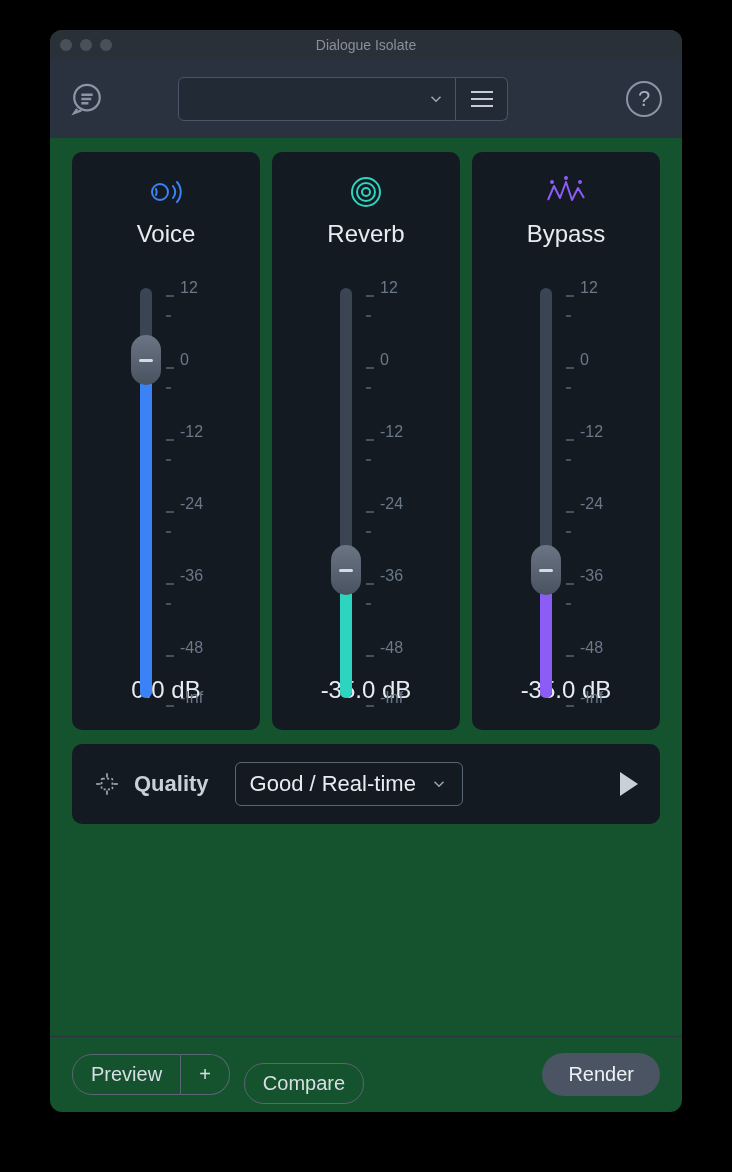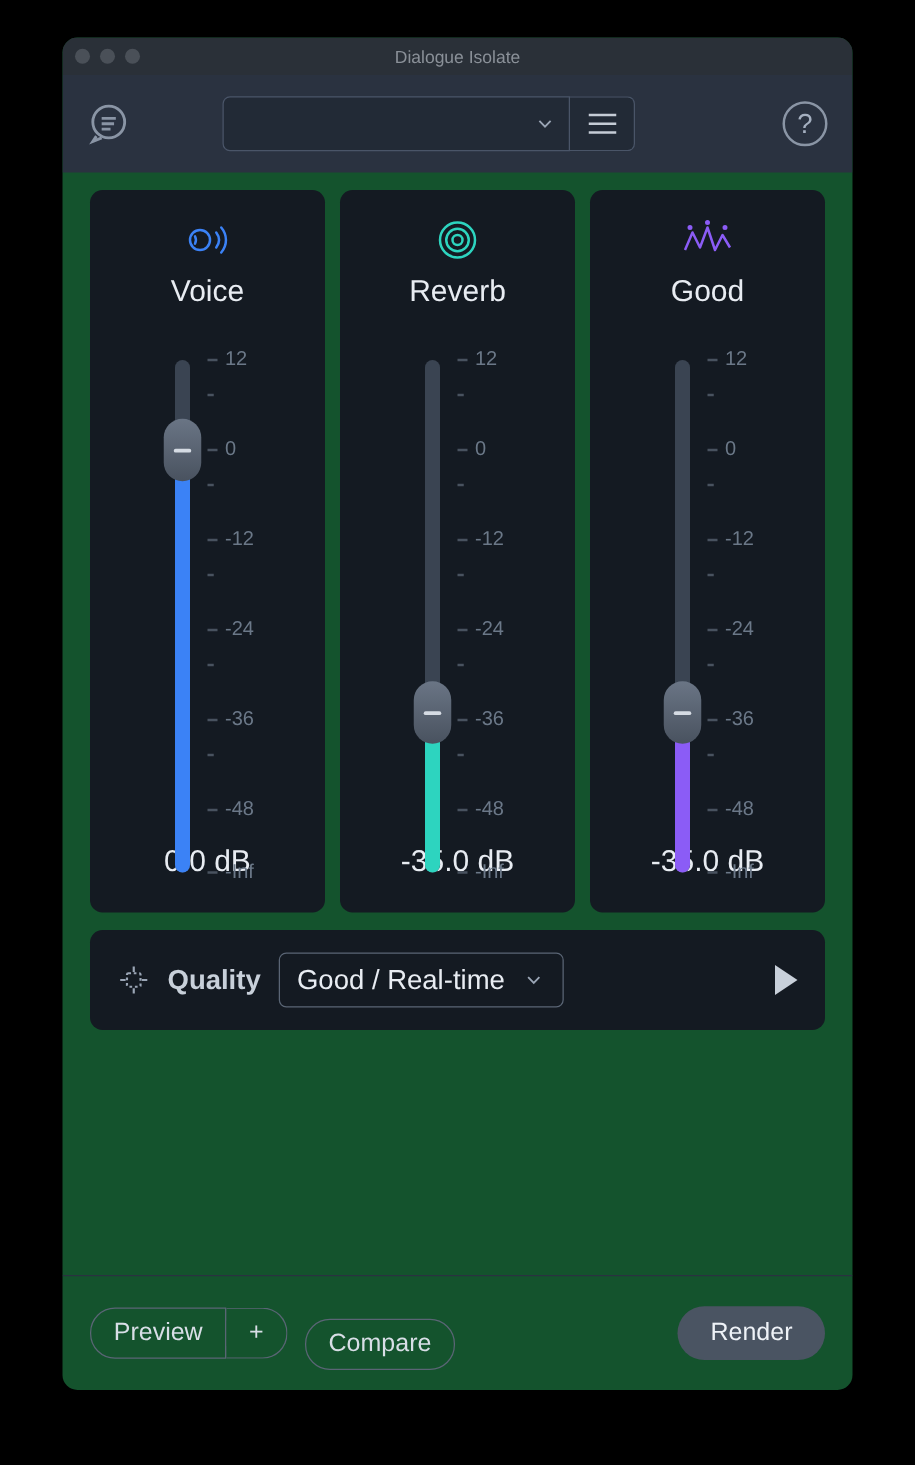--- a/index.html
+++ b/index.html
@@ -44,21 +44,21 @@
   .channel {
     flex: 1; background: #141a22; border-radius: 10px;
     display: flex; flex-direction: column; align-items: center;
     padding: 20px 0 26px;
   }
   .ch-icon { height: 40px; display: flex; align-items: center; justify-content: center; }
   .ch-title { color: #e8ecf2; font-size: 24px; margin-top: 8px; }
 
   .slider-wrap { position: relative; margin-top: 40px; height: 360px; width: 120px; display: flex; justify-content: center; }
   .ticks { position: absolute; right: 10px; top: 0; bottom: 0; width: 50px; }
-  .tick-row { position: absolute; left: 0; display: flex; align-items: center; gap: 6px; }
+  .tick-row { position: absolute; left: 0; display: flex; align-items: flex-end; gap: 6px; }
   .tick-mark { width: 8px; height: 2px; background: #48525f; }
   .tick-mark.minor { width: 5px; }
   .tick-label { color: #6b7888; font-size: 16px; }
 
   .track {
     position: absolute; left: 34px; top: 0; bottom: 0; width: 12px;
     background: #3a4452; border-radius: 6px;
   }
   .fill { position: absolute; left: 0; right: 0; bottom: 0; border-radius: 0 0 6px 6px; }
   .thumb {
@@ -96,30 +96,30 @@
 
   .quality-panel {
     background: #141a22; border-radius: 10px; padding: 18px 22px;
     display: flex; align-items: center; gap: 14px; justify-content: center;
   }
   .cpu-icon { color: #9aa5b5; }
   .q-label { color: #c8d0da; font-size: 22px; font-weight: bold; }
   .q-select {
     display: flex; align-items: center; gap: 14px;
     border: 1px solid #5a6575; border-radius: 6px; padding: 8px 14px;
-    color: #e8ecf2; font-size: 22px; cursor: pointer;
+    color: #e8ecf2; font-size: 22px; cursor: pointer; margin-left: 12px;
   }
   .play {
     margin-left: auto; width: 0; height: 0;
     border-left: 18px solid #c8d0da; border-top: 12px solid transparent; border-bottom: 12px solid transparent;
     cursor: pointer;
   }
 
   .footer {
-    position: absolute; left: 0; right: 0; bottom: 0; height: 92px;
+    position: absolute; left: 0; right: 0; bottom: 0; height: 76px;
     border-top: 1px solid #2a3240; display: flex; align-items: center;
     padding: 0 22px; gap: 14px; justify-content: center;
   }
   .btn-group { display: flex; }
   .btn {
     border: 1px solid #5a6575; color: #d8dee6; background: transparent;
     font-size: 20px; padding: 8px 18px; cursor: pointer;
   }
   .btn-group .btn:first-child { border-radius: 20px 0 0 20px; }
   .btn-group .btn:not(:first-child) { border-left: none; }
@@ -301,21 +301,21 @@
         </div>
         <div class="channel">
           <div class="ch-icon">
             <svg width="44" height="40" viewBox="0 0 44 40" fill="none" stroke="#8b5cf6" stroke-width="2" stroke-linejoin="round">
               <path d="M4 28 L10 14 L16 26 L22 10 L28 28 L34 16 L40 26"></path>
               <circle cx="8" cy="10" r="1" fill="#8b5cf6"></circle>
               <circle cx="36" cy="10" r="1" fill="#8b5cf6"></circle>
               <circle cx="22" cy="6" r="1" fill="#8b5cf6"></circle>
             </svg>
           </div>
-          <div class="ch-title">Good</div>
+          <div class="ch-title">Bypass</div>
           <div class="slider-wrap">
             <div class="track" style="height:410.4px">
               <div class="fill" style="top:282px;height:128.39999999999998px;background:#8b5cf6"></div>
               <div class="thumb" style="top:282px"></div>
             </div>
             <div class="ticks">
               <div class="tick-row" style="top:-9px">
                 <div class="tick-mark"></div>
                 <div class="tick-label">12</div>
               </div>

